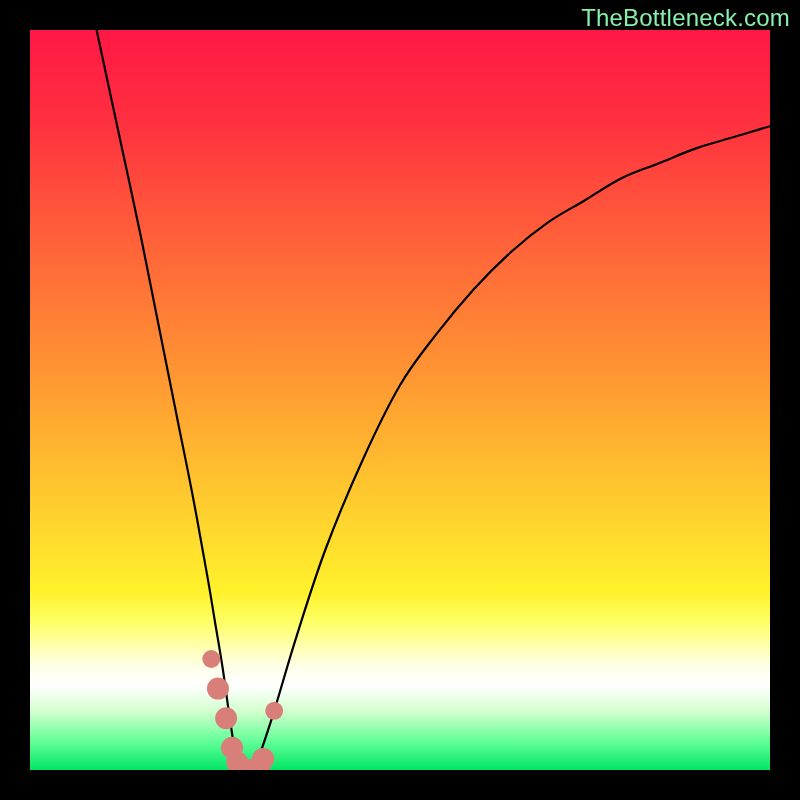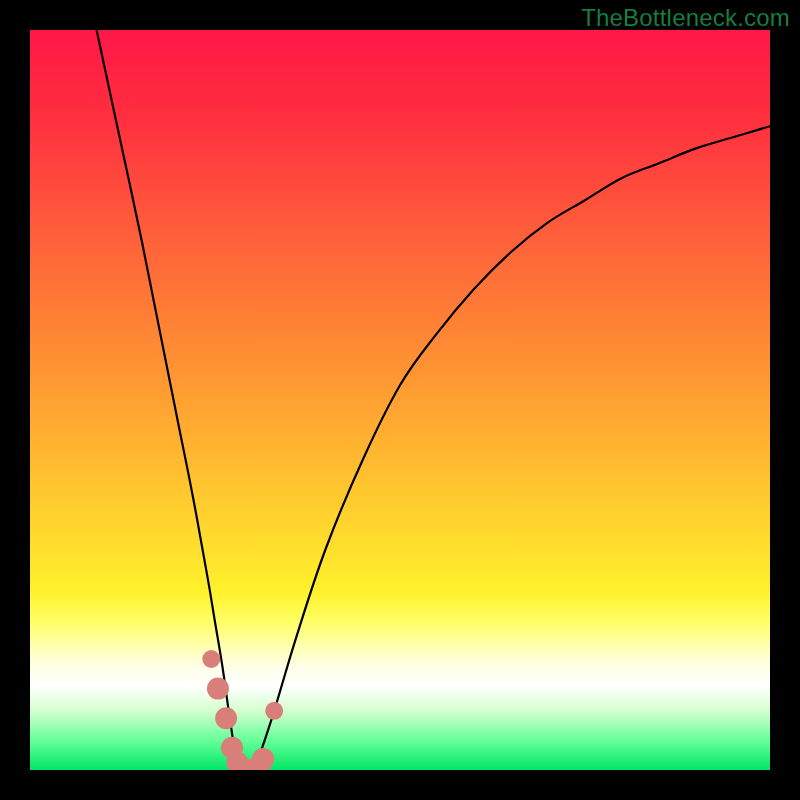--- a/index.html
+++ b/index.html
@@ -30,21 +30,21 @@
   }
   svg.curve {
     position: absolute;
     left: 0; top: 0;
     width: 740px; height: 740px;
   }
   .watermark {
     position: absolute;
     top: 4px;
     right: 10px;
-    color: #15803d;
+    color: #86efac;
     font-size: 24px;
     font-weight: 500;
     letter-spacing: 0.2px;
   }
 </style>
 </head>
 <body>
 
 <div class="frame">
   <div class="plot">

